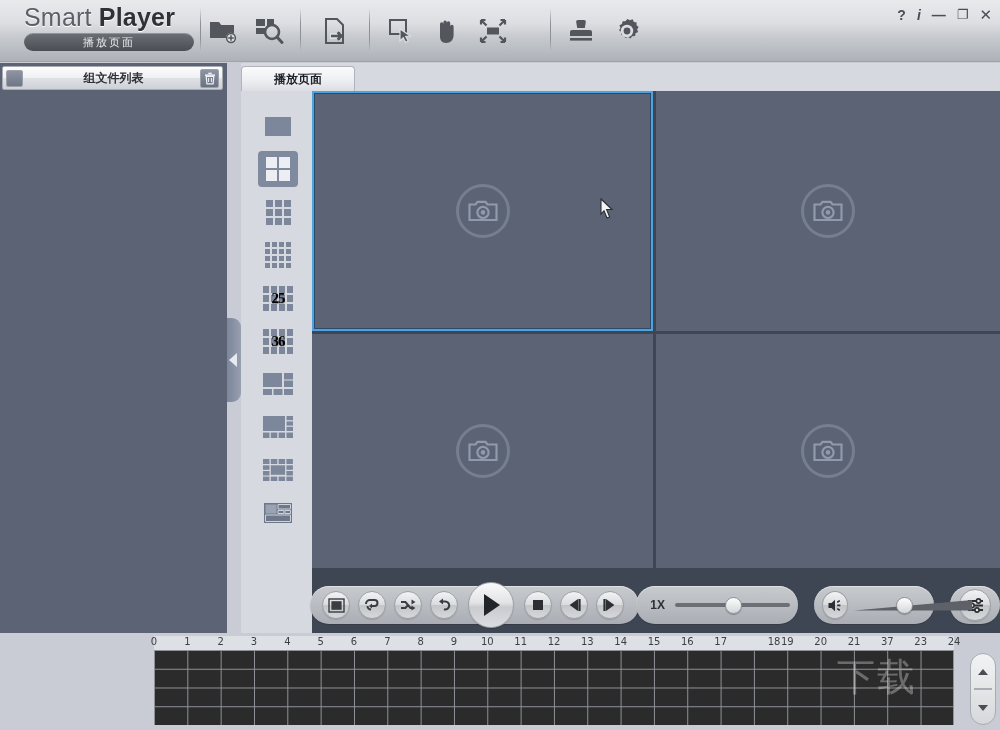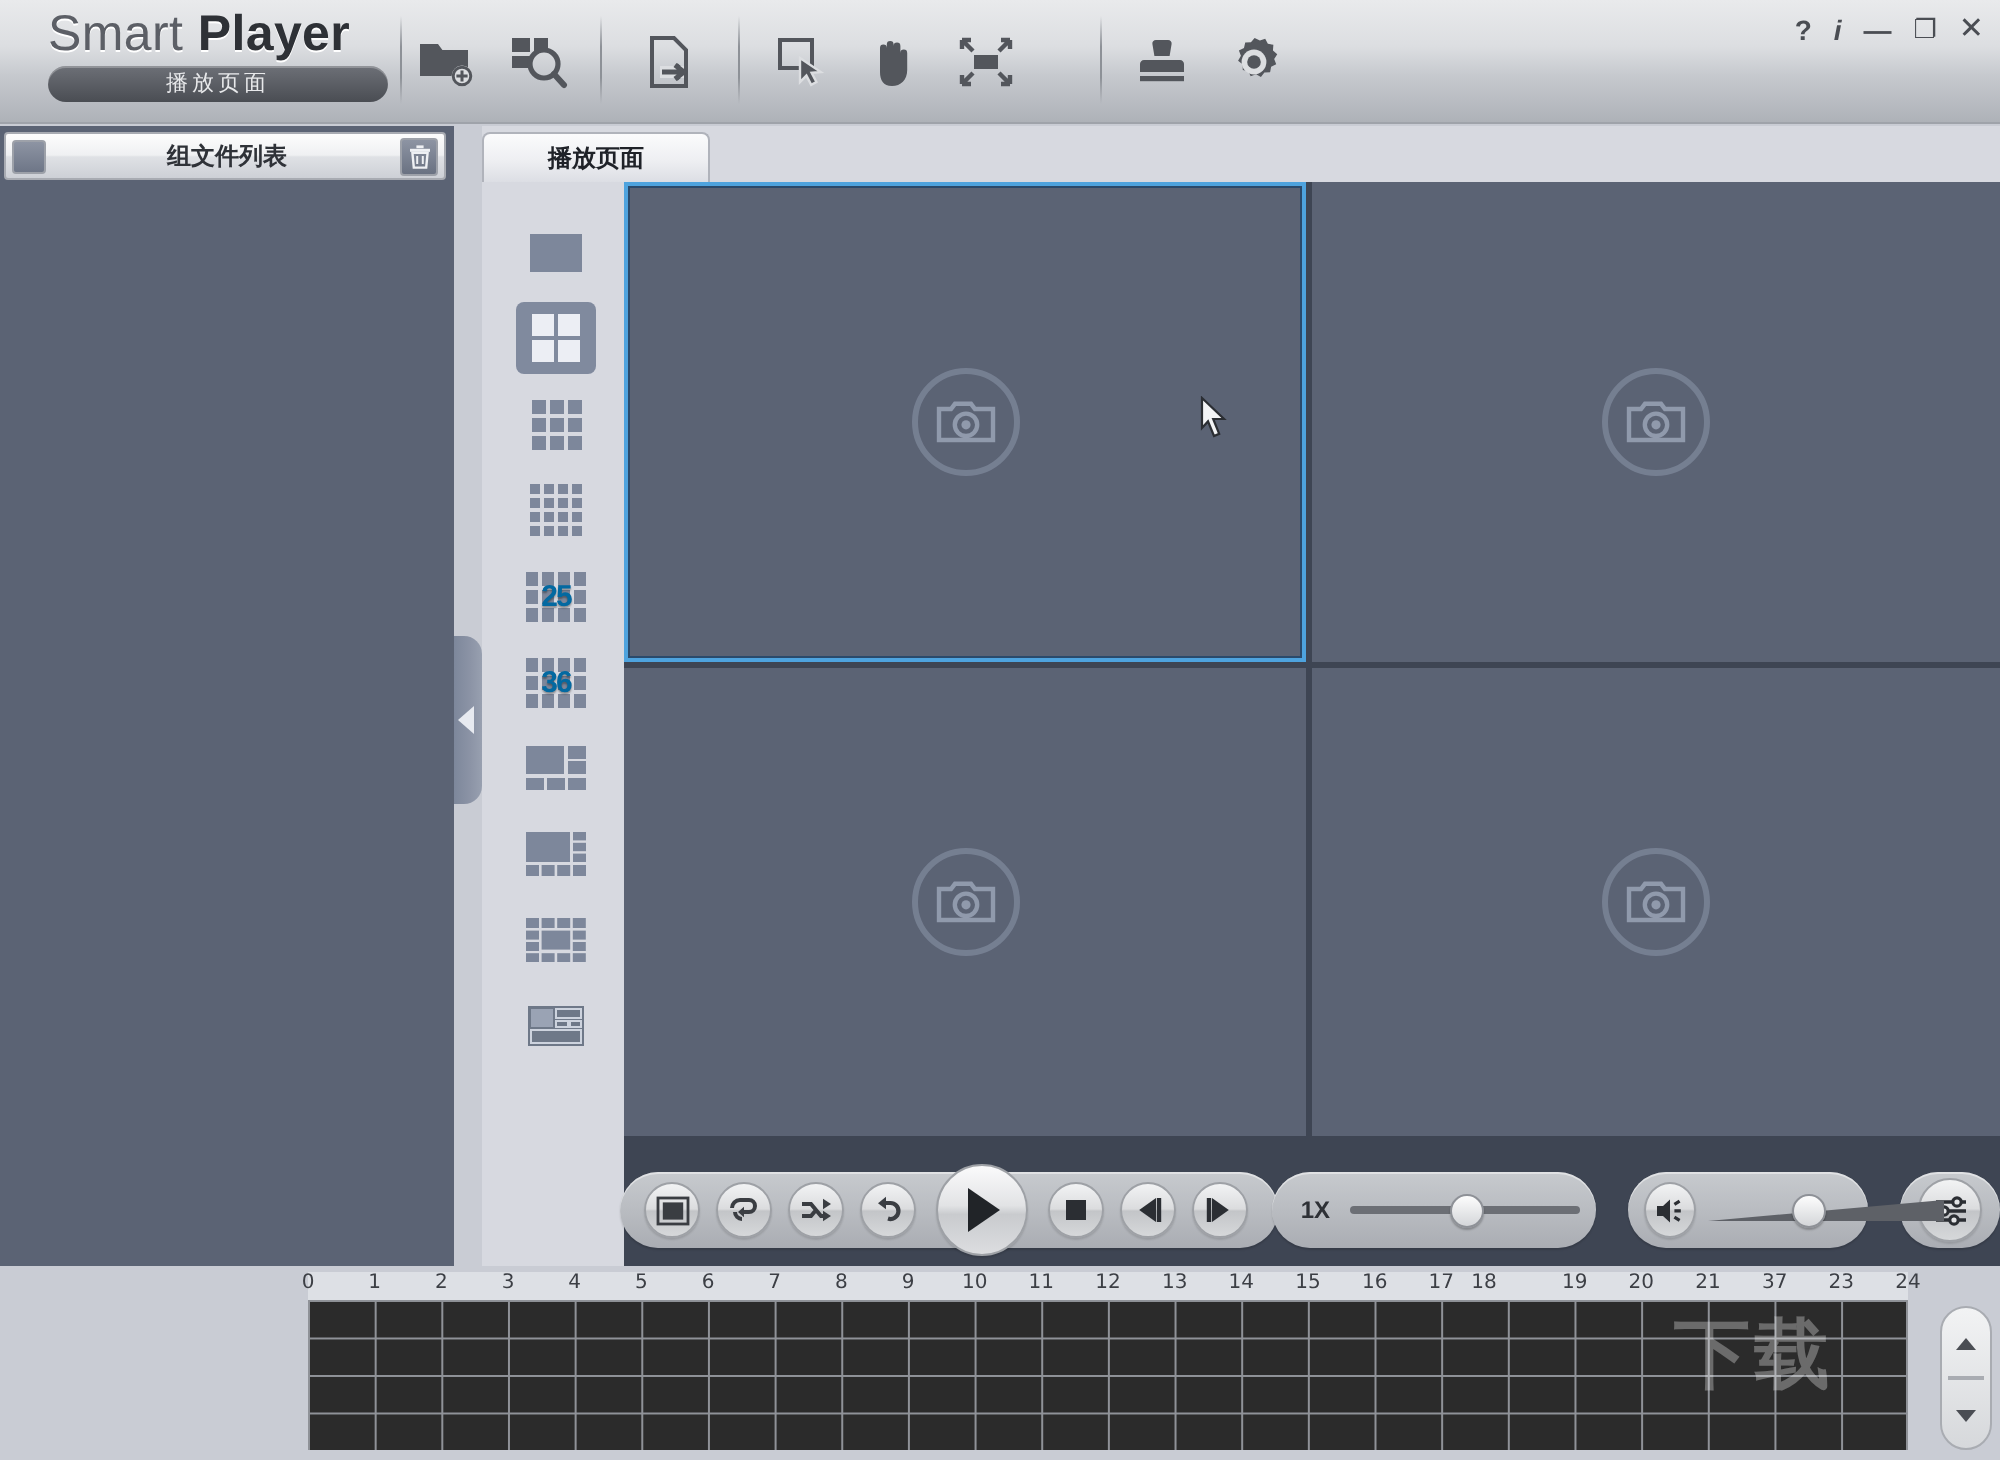--- a/index.html
+++ b/index.html
@@ -99,22 +99,22 @@
   }
   .lay{
     position:absolute; left:17px; width:40px; height:36px; border-radius:4px;
     display:flex; align-items:center; justify-content:center; cursor:pointer;
   }
   .lay.sel{ background:linear-gradient(180deg,#8790a3,#78melt); background:#808a9e; }
   .grid-ico{ display:grid; gap:2px; }
   .grid-ico i{ background:#7d879b; display:block; }
   .lay.sel .grid-ico i{ background:#eceef4; }
   .numlbl{
-    position:absolute; font-size:15px; font-weight:bold; color:#0369a1;
-    text-shadow:0 1px 1px rgba(0,0,0,.35); letter-spacing:-1px;
+    position:absolute; font-size:15px; font-weight:bold; color:#000000;
+    text-shadow:0 1px 1px rgba(0,0,0,.35); letter-spacing:-1px;font-family:Liberation Serif, serif;
   }
 
   
   #videoarea{
     position:absolute; left:71px; top:28px; width:688px; height:542px;
     background:#3e4553;
   }
   .cell{
     position:absolute; background:#5b6374;
     display:flex; align-items:center; justify-content:center;
@@ -185,21 +185,21 @@
   .vsbtn{
     position:absolute; left:3px; width:18px; height:31px;
     display:flex; align-items:center; justify-content:center; cursor:pointer;
   }
   .caret{ width:0;height:0;border-left:5px solid transparent;border-right:5px solid transparent; }
   
   #watermark{
     position:absolute; right:28px; bottom:2px; width:190px; height:72px;
     opacity:.30; pointer-events:none; text-align:center; color:#fff;
   }
-  #watermark .wm1{ font-size:38px; font-weight:bold; line-height:42px; letter-spacing:2px;
+  #watermark .wm1{ font-size:38px; font-weight:normal; line-height:42px; letter-spacing:2px;
     font-family:"DejaVu Sans","Liberation Sans",sans-serif; }
   #watermark .wm2{ font-size:13px; line-height:16px; letter-spacing:.5px; }
   
   #cursor{ position:absolute; left:600px; top:198px; pointer-events:none; }
 </style>
 </head>
 <body>
 
 <div id="titlebar">
 
@@ -593,21 +593,21 @@
       <span style="left: 266.667px;">8</span>
       <span style="left: 300px;">9</span>
       <span style="left: 333.333px;">10</span>
       <span style="left: 366.667px;">11</span>
       <span style="left: 400px;">12</span>
       <span style="left: 433.333px;">13</span>
       <span style="left: 466.667px;">14</span>
       <span style="left: 500px;">15</span>
       <span style="left: 533.333px;">16</span>
       <span style="left: 566.667px;">17</span>
-      <span style="left: 588px; text-align: right;">18</span>
+      <span style="left: 620px; text-align: right;">18</span>
       <span style="left: 633.333px;">19</span>
       <span style="left: 666.667px;">20</span>
       <span style="left: 700px;">21</span>
       <span style="left: 733.333px;">37</span>
       <span style="left: 766.667px;">23</span>
       <span style="left: 800px;">24</span>
     </div>
   <div id="tgrid"></div>
 
   <div id="vscroll">

